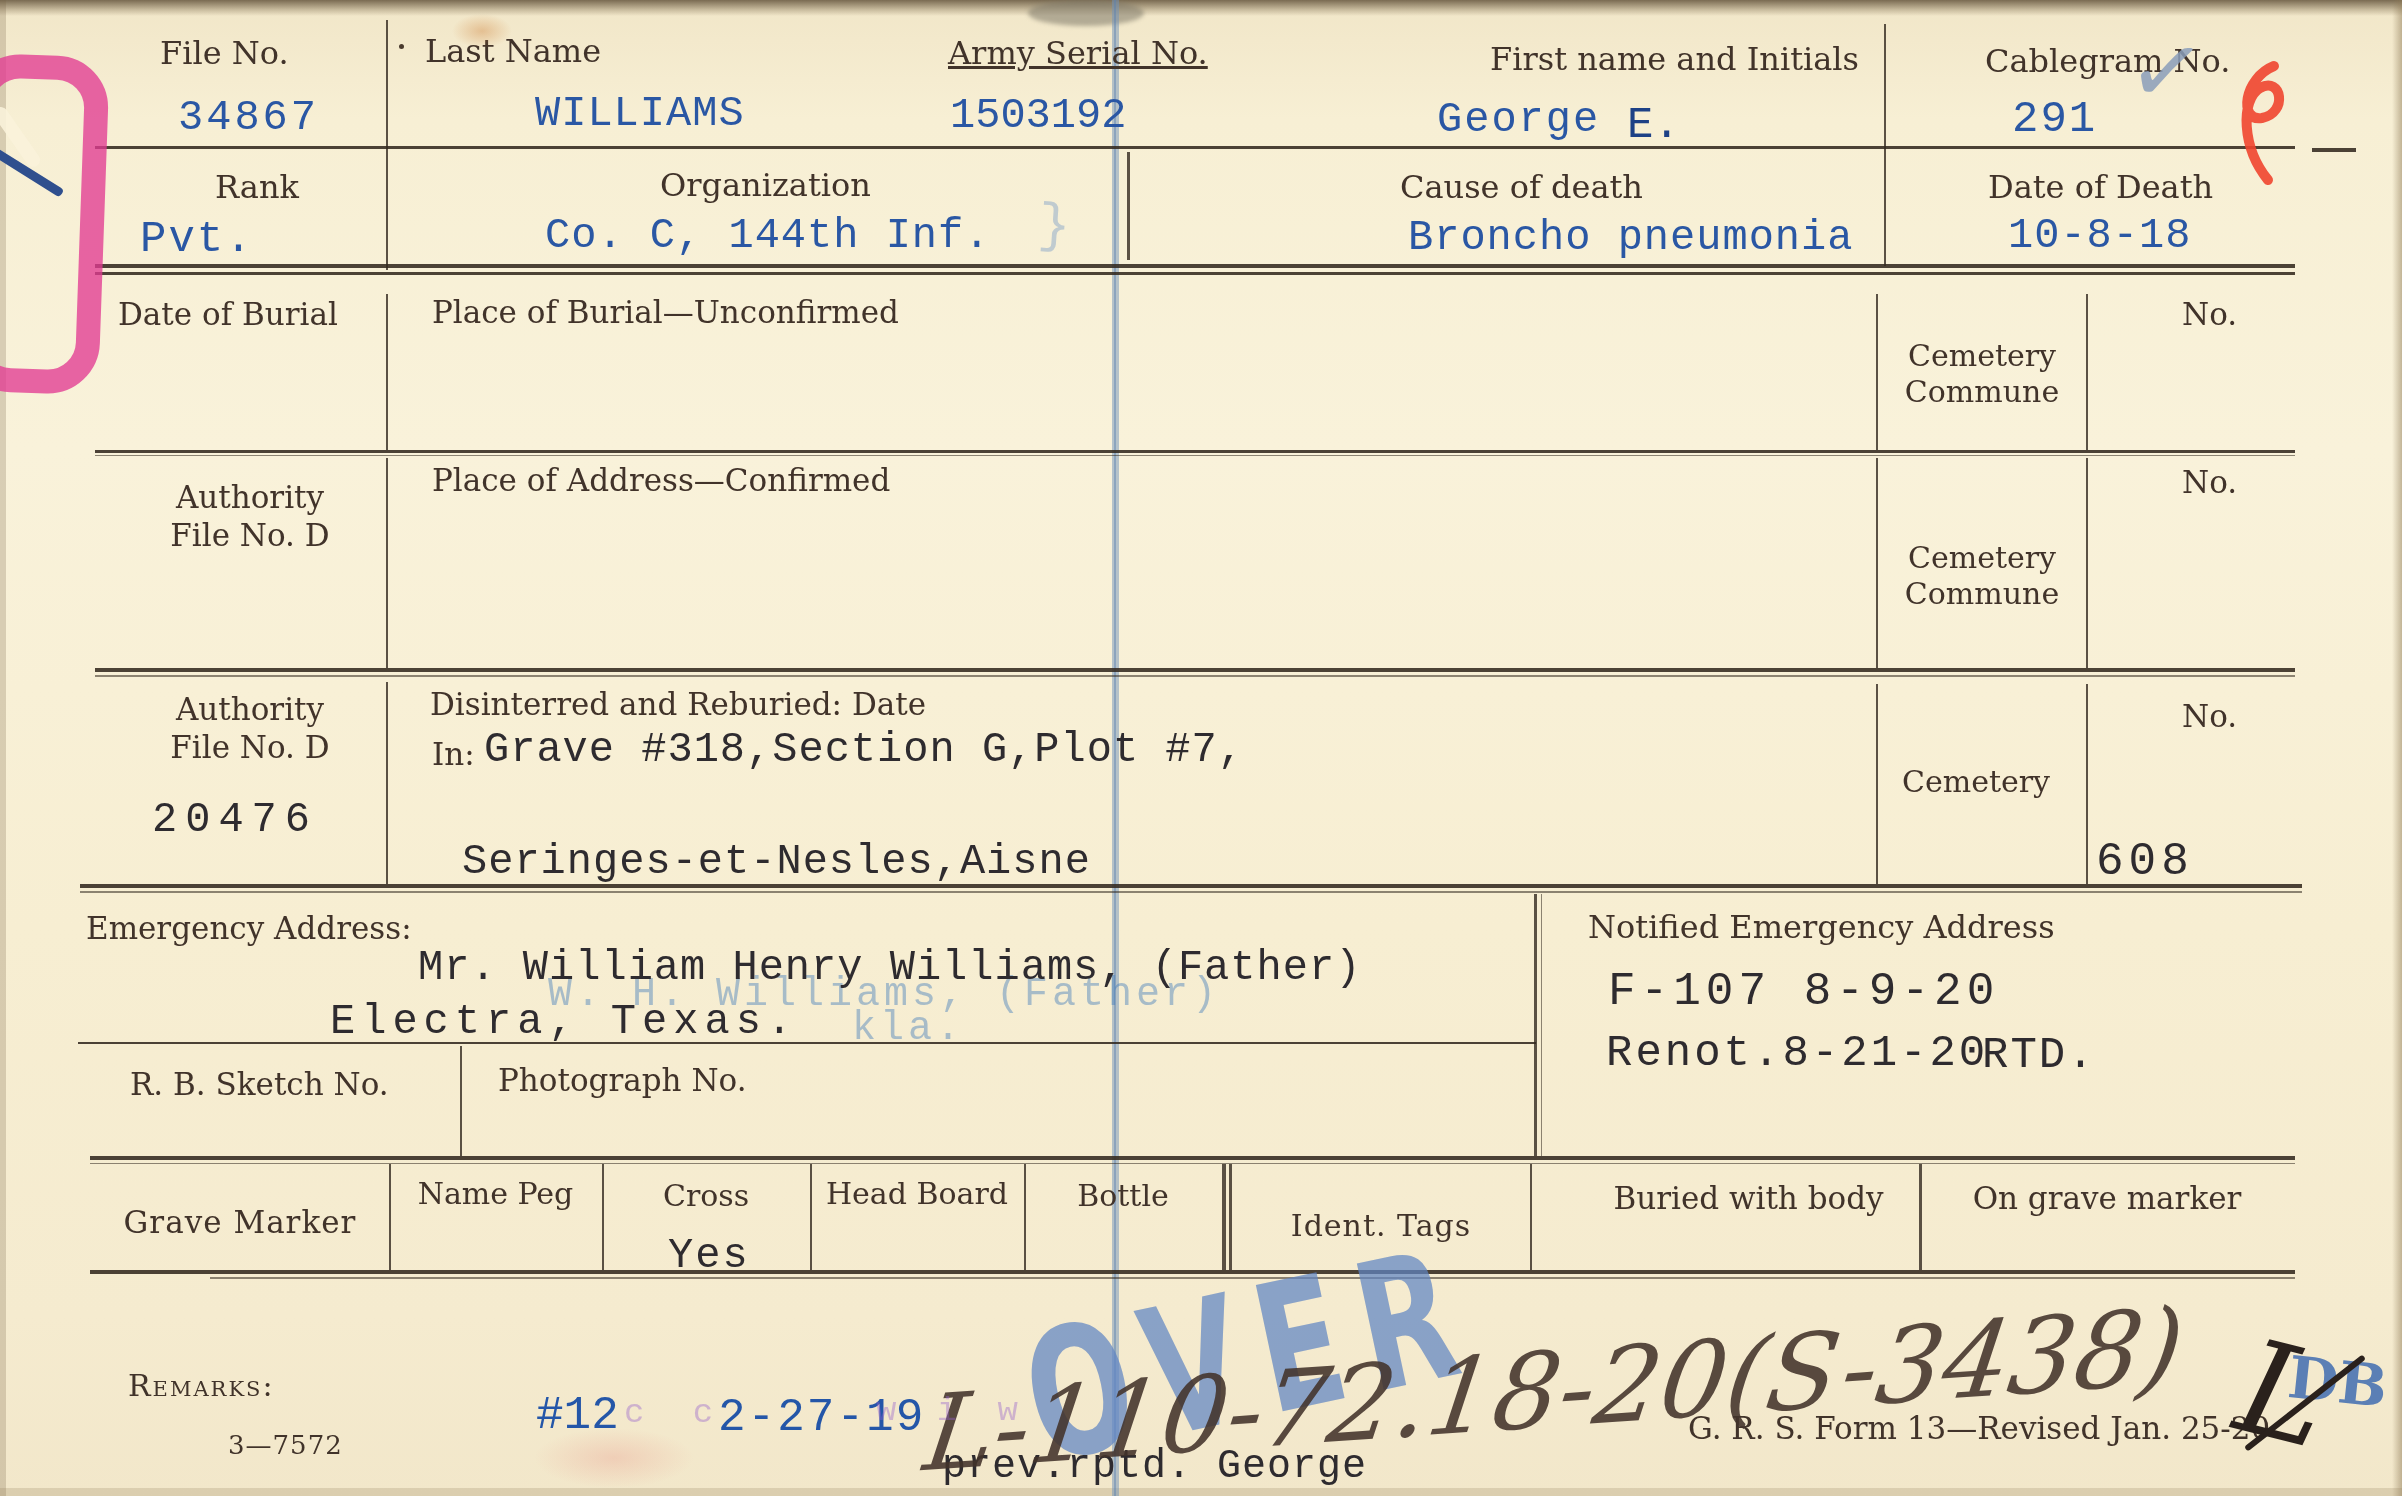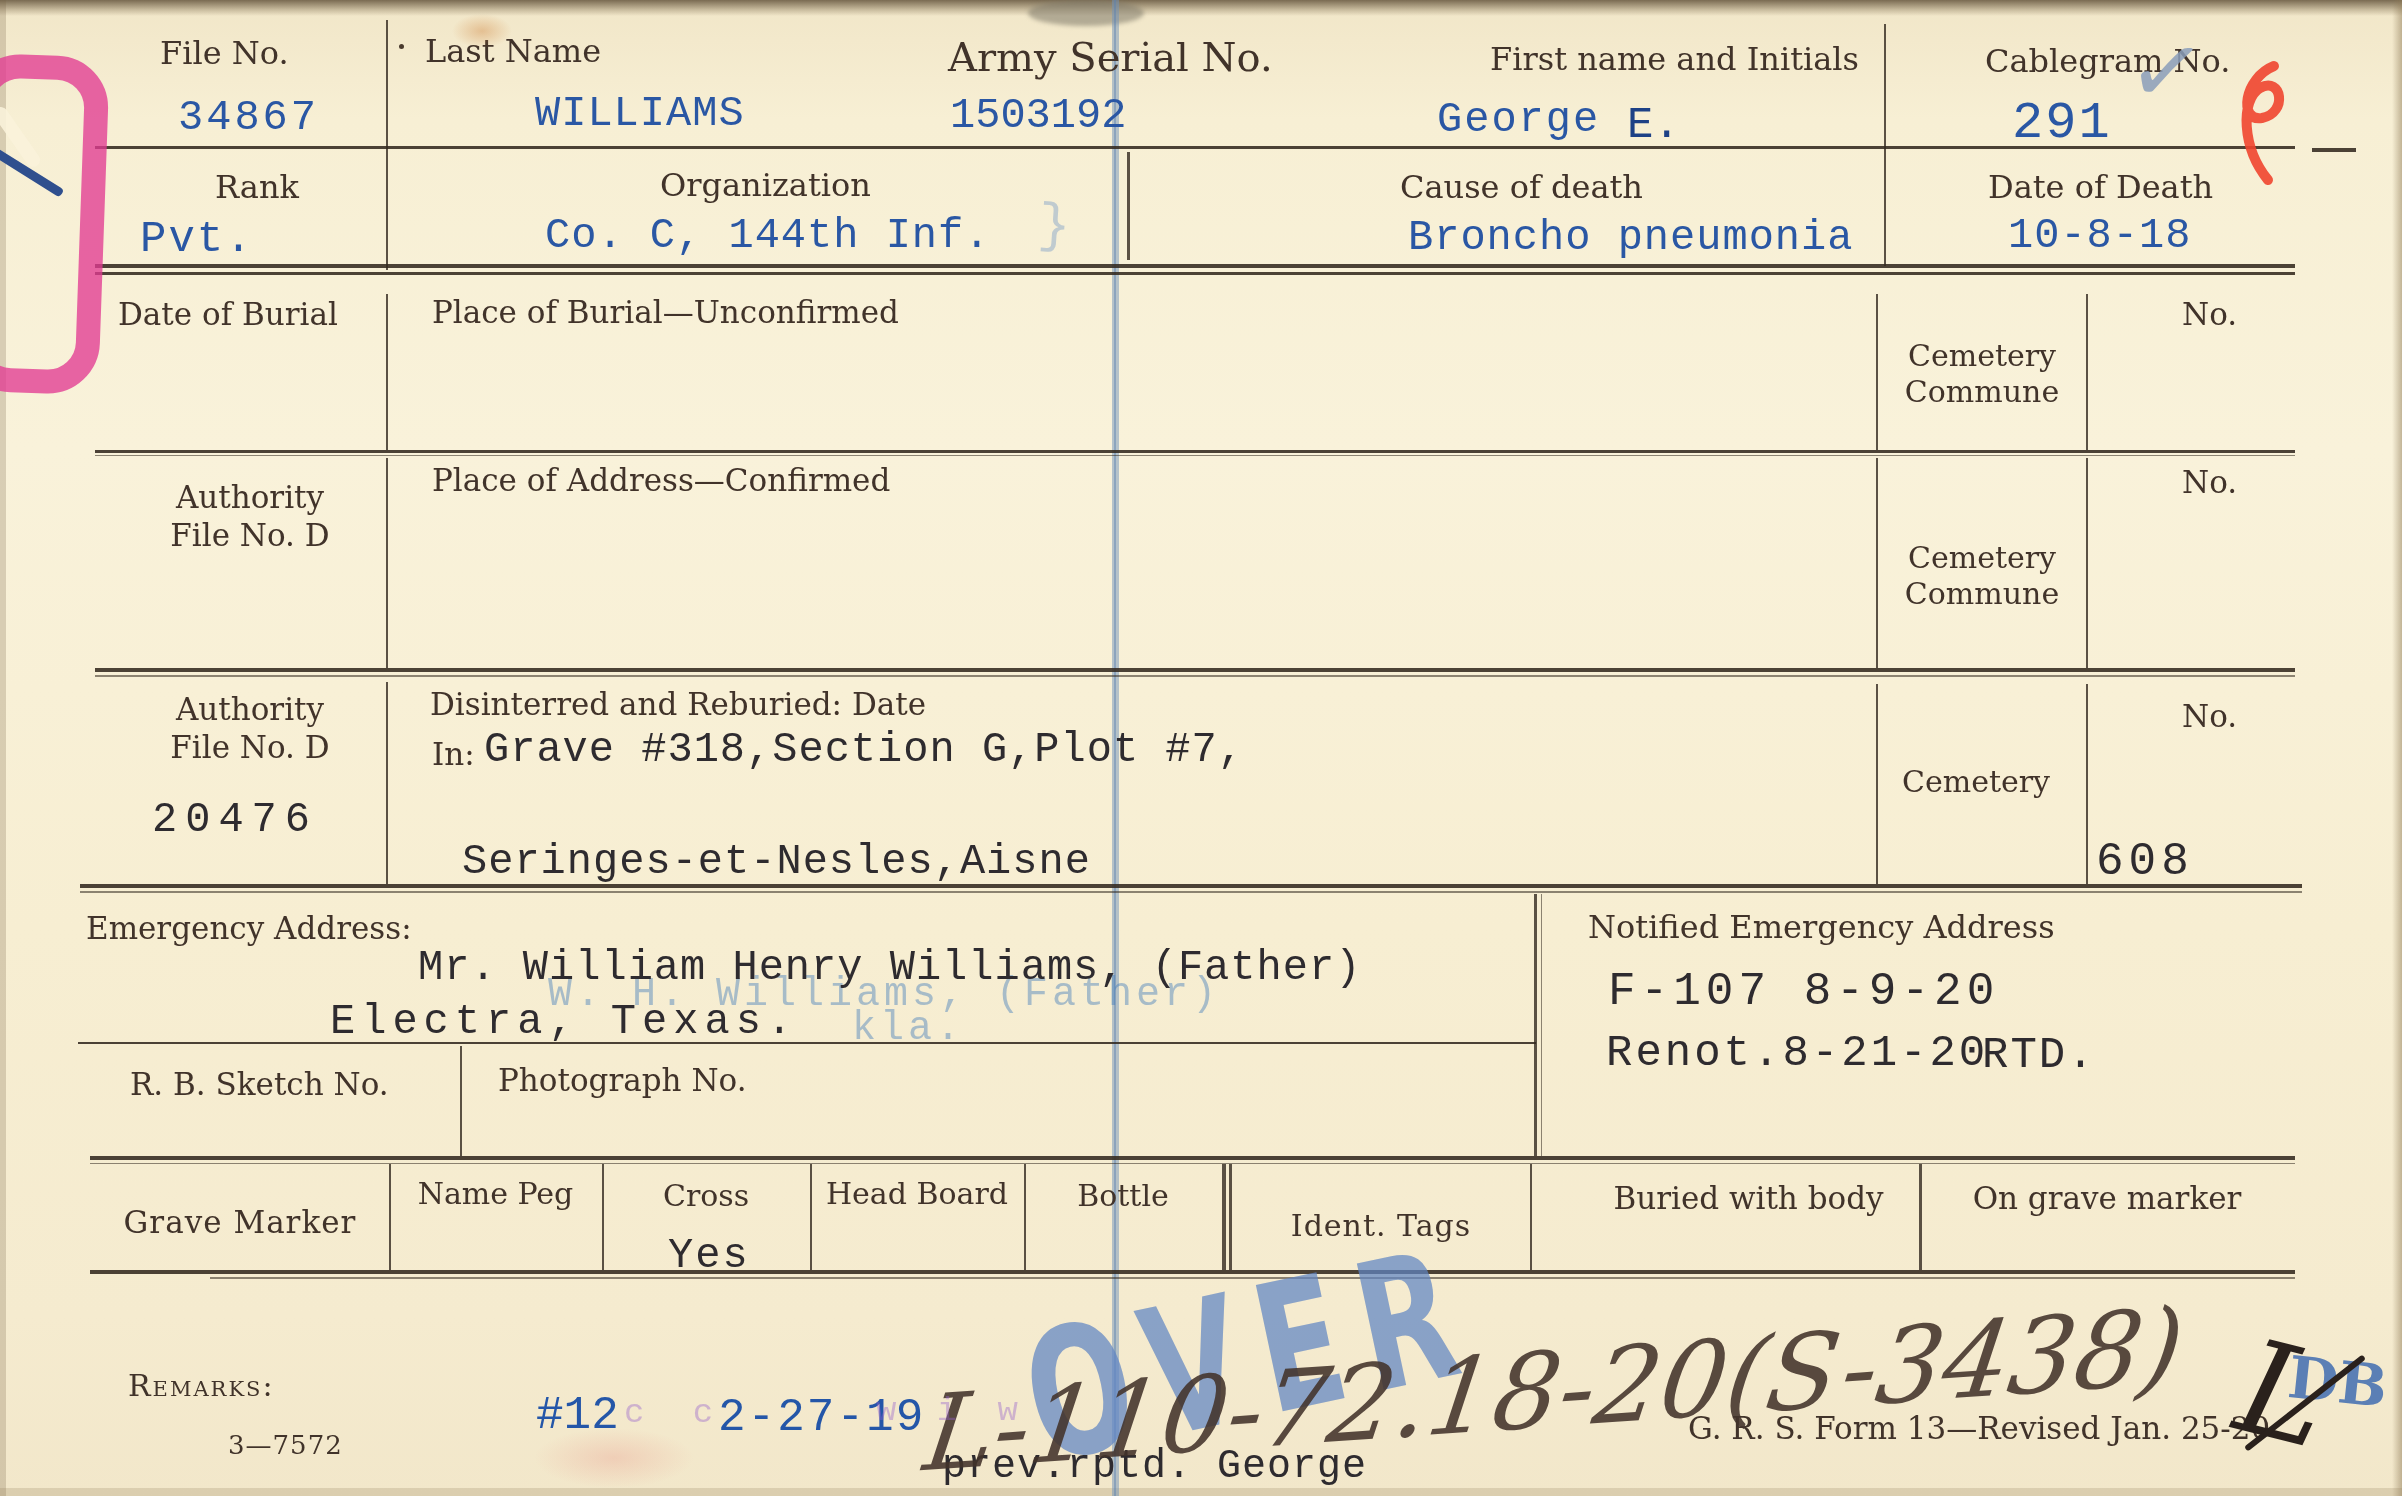--- a/index.html
+++ b/index.html
@@ -76,30 +76,30 @@
   <div class="v" style="left:810px;top:1164px;width:2px;height:106px;"></div>
   <div class="v" style="left:1024px;top:1164px;width:2px;height:106px;"></div>
   <div class="v" style="left:1222px;top:1164px;width:4px;height:106px;"></div>
   <div class="v" style="left:1229px;top:1164px;width:3px;height:106px;"></div>
   <div class="v" style="left:1530px;top:1164px;width:2px;height:106px;"></div>
   <div class="v" style="left:1919px;top:1164px;width:3px;height:106px;"></div>
 
   <div class="print" style="left:160px;top:34px;font-size:32px;">File No.</div>
   <div class="abs" style="left:399px;top:44px;width:5px;height:5px;border-radius:50%;background:#4a3b2e;"></div>
   <div class="print" style="left:425px;top:32px;font-size:32px;">Last Name</div>
-  <div class="print" style="left:948px;top:34px;font-size:40px;">Army Serial No.</div>
+  <div class="print" style="left:948px;top:34px;font-size:32px;text-decoration:underline;">Army Serial No.</div>
   <div class="print" style="left:1490px;top:40px;font-size:32px;">First name and Initials</div>
   <div class="print" style="left:1985px;top:42px;font-size:32px;">Cablegram No.</div>
 
   <div class="tw blue bold" style="left:178px;top:94px;font-size:42px;letter-spacing:3px;">34867</div>
   <div class="tw blue bold" style="left:535px;top:90px;font-size:42px;letter-spacing:1px;">WILLIAMS</div>
   <div class="tw blue bold" style="left:950px;top:92px;font-size:42px;">1503192</div>
   <div class="tw blue bold" style="left:1437px;top:96px;font-size:42px;letter-spacing:2px;">George</div>
   <div class="tw bold" style="left:1627px;top:100px;font-size:44px;color:#1d4186;">E.</div>
-  <div class="tw blue bold" style="left:2012px;top:94px;font-size:52px;letter-spacing:2px;">291</div>
+  <div class="tw blue bold" style="left:2012px;top:94px;font-size:44px;letter-spacing:2px;">291</div>
 
   <div class="print" style="left:215px;top:168px;font-size:32px;">Rank</div>
   <div class="print" style="left:660px;top:166px;font-size:32px;">Organization</div>
   <div class="print" style="left:1400px;top:168px;font-size:32px;">Cause of death</div>
   <div class="print" style="left:1988px;top:168px;font-size:32px;">Date of Death</div>
 
   <div class="tw blue bold" style="left:140px;top:214px;font-size:44px;letter-spacing:2px;">Pvt.</div>
   <div class="tw blue bold" style="left:545px;top:212px;font-size:42px;letter-spacing:1px;">Co. C, 144th Inf.</div>
   <div class="tw" style="left:1038px;top:196px;font-size:54px;color:rgba(125,158,200,.45);transform:rotate(4deg);">}</div>
   <div class="tw blue bold" style="left:1408px;top:214px;font-size:42px;letter-spacing:1px;">Broncho pneumonia</div>

